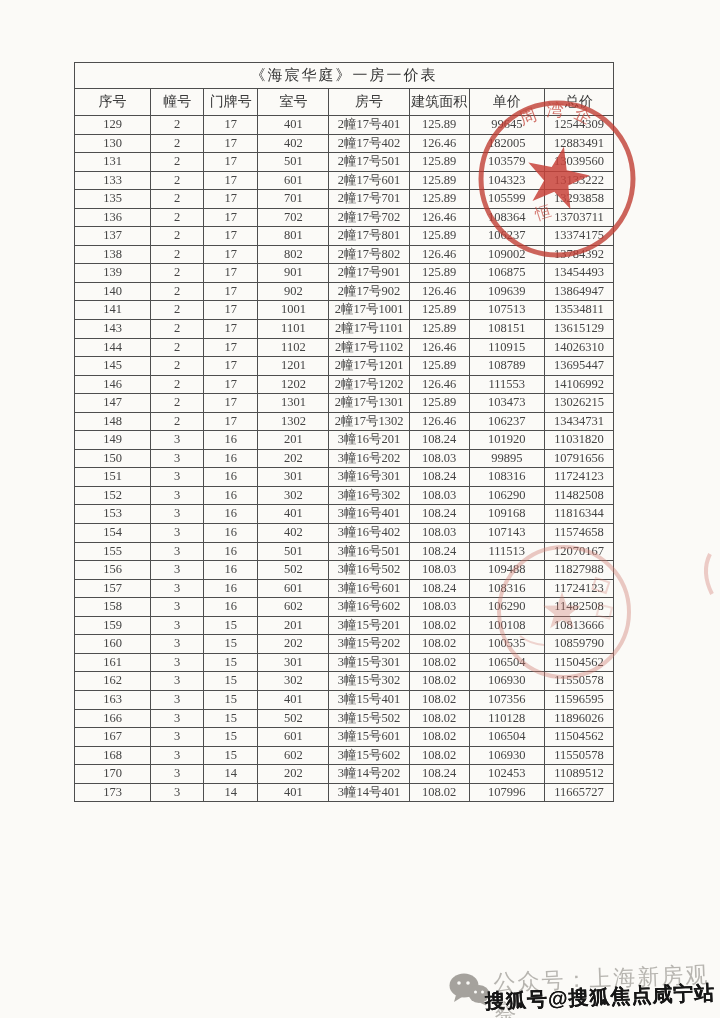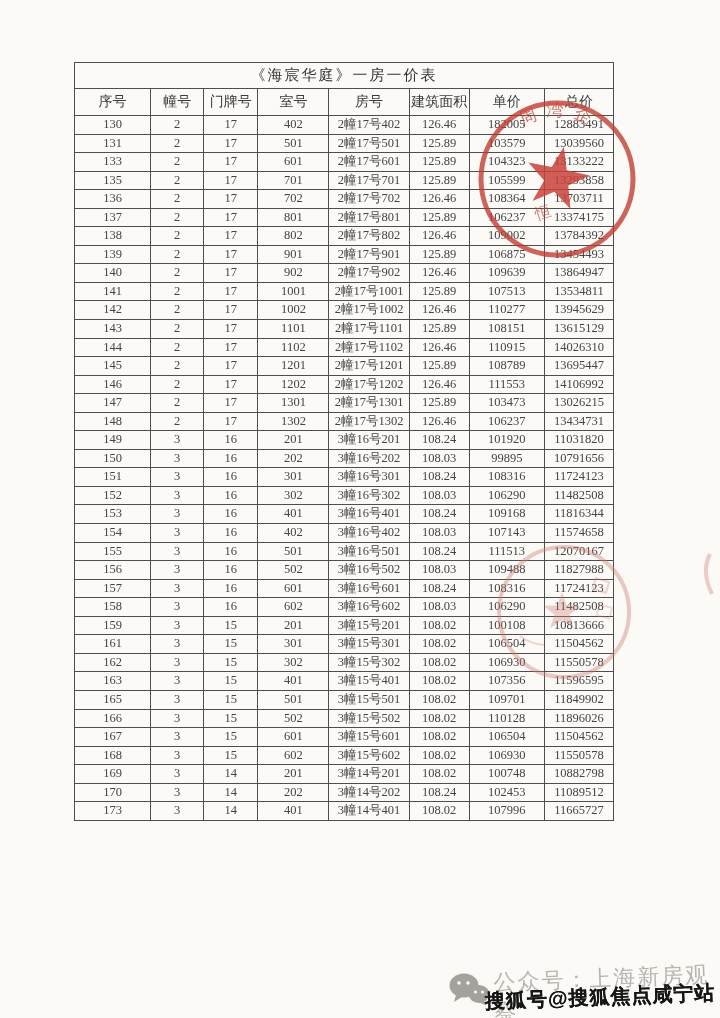--- a/index.html
+++ b/index.html
@@ -65,20 +65,30 @@
           <th>门牌号</th>
           <th>室号</th>
           <th>房号</th>
           <th>建筑面积</th>
           <th>单价</th>
           <th>总价</th>
         </tr>
     </thead>
     <tbody id="table-body">
         <tr>
+          <td>129</td>
+          <td>2</td>
+          <td>17</td>
+          <td>401</td>
+          <td>2幢17号401</td>
+          <td>125.89</td>
+          <td>99645</td>
+          <td>12544309</td>
+        </tr>
+        <tr>
           <td>130</td>
           <td>2</td>
           <td>17</td>
           <td>402</td>
           <td>2幢17号402</td>
           <td>126.46</td>
           <td>182005</td>
           <td>12883491</td>
         </tr>
         <tr>
@@ -163,30 +173,20 @@
         </tr>
         <tr>
           <td>141</td>
           <td>2</td>
           <td>17</td>
           <td>1001</td>
           <td>2幢17号1001</td>
           <td>125.89</td>
           <td>107513</td>
           <td>13534811</td>
-        </tr>
-        <tr>
-          <td>142</td>
-          <td>2</td>
-          <td>17</td>
-          <td>1002</td>
-          <td>2幢17号1002</td>
-          <td>126.46</td>
-          <td>110277</td>
-          <td>13945629</td>
         </tr>
         <tr>
           <td>143</td>
           <td>2</td>
           <td>17</td>
           <td>1101</td>
           <td>2幢17号1101</td>
           <td>125.89</td>
           <td>108151</td>
           <td>13615129</td>
@@ -345,20 +345,30 @@
           <td>159</td>
           <td>3</td>
           <td>15</td>
           <td>201</td>
           <td>3幢15号201</td>
           <td>108.02</td>
           <td>100108</td>
           <td>10813666</td>
         </tr>
         <tr>
+          <td>160</td>
+          <td>3</td>
+          <td>15</td>
+          <td>202</td>
+          <td>3幢15号202</td>
+          <td>108.02</td>
+          <td>100535</td>
+          <td>10859790</td>
+        </tr>
+        <tr>
           <td>161</td>
           <td>3</td>
           <td>15</td>
           <td>301</td>
           <td>3幢15号301</td>
           <td>108.02</td>
           <td>106504</td>
           <td>11504562</td>
         </tr>
         <tr>
@@ -375,30 +385,20 @@
           <td>163</td>
           <td>3</td>
           <td>15</td>
           <td>401</td>
           <td>3幢15号401</td>
           <td>108.02</td>
           <td>107356</td>
           <td>11596595</td>
         </tr>
         <tr>
-          <td>165</td>
-          <td>3</td>
-          <td>15</td>
-          <td>501</td>
-          <td>3幢15号501</td>
-          <td>108.02</td>
-          <td>109701</td>
-          <td>11849902</td>
-        </tr>
-        <tr>
           <td>166</td>
           <td>3</td>
           <td>15</td>
           <td>502</td>
           <td>3幢15号502</td>
           <td>108.02</td>
           <td>110128</td>
           <td>11896026</td>
         </tr>
         <tr>
@@ -413,30 +413,20 @@
         </tr>
         <tr>
           <td>168</td>
           <td>3</td>
           <td>15</td>
           <td>602</td>
           <td>3幢15号602</td>
           <td>108.02</td>
           <td>106930</td>
           <td>11550578</td>
-        </tr>
-        <tr>
-          <td>169</td>
-          <td>3</td>
-          <td>14</td>
-          <td>201</td>
-          <td>3幢14号201</td>
-          <td>108.02</td>
-          <td>100748</td>
-          <td>10882798</td>
         </tr>
         <tr>
           <td>170</td>
           <td>3</td>
           <td>14</td>
           <td>202</td>
           <td>3幢14号202</td>
           <td>108.24</td>
           <td>102453</td>
           <td>11089512</td>

